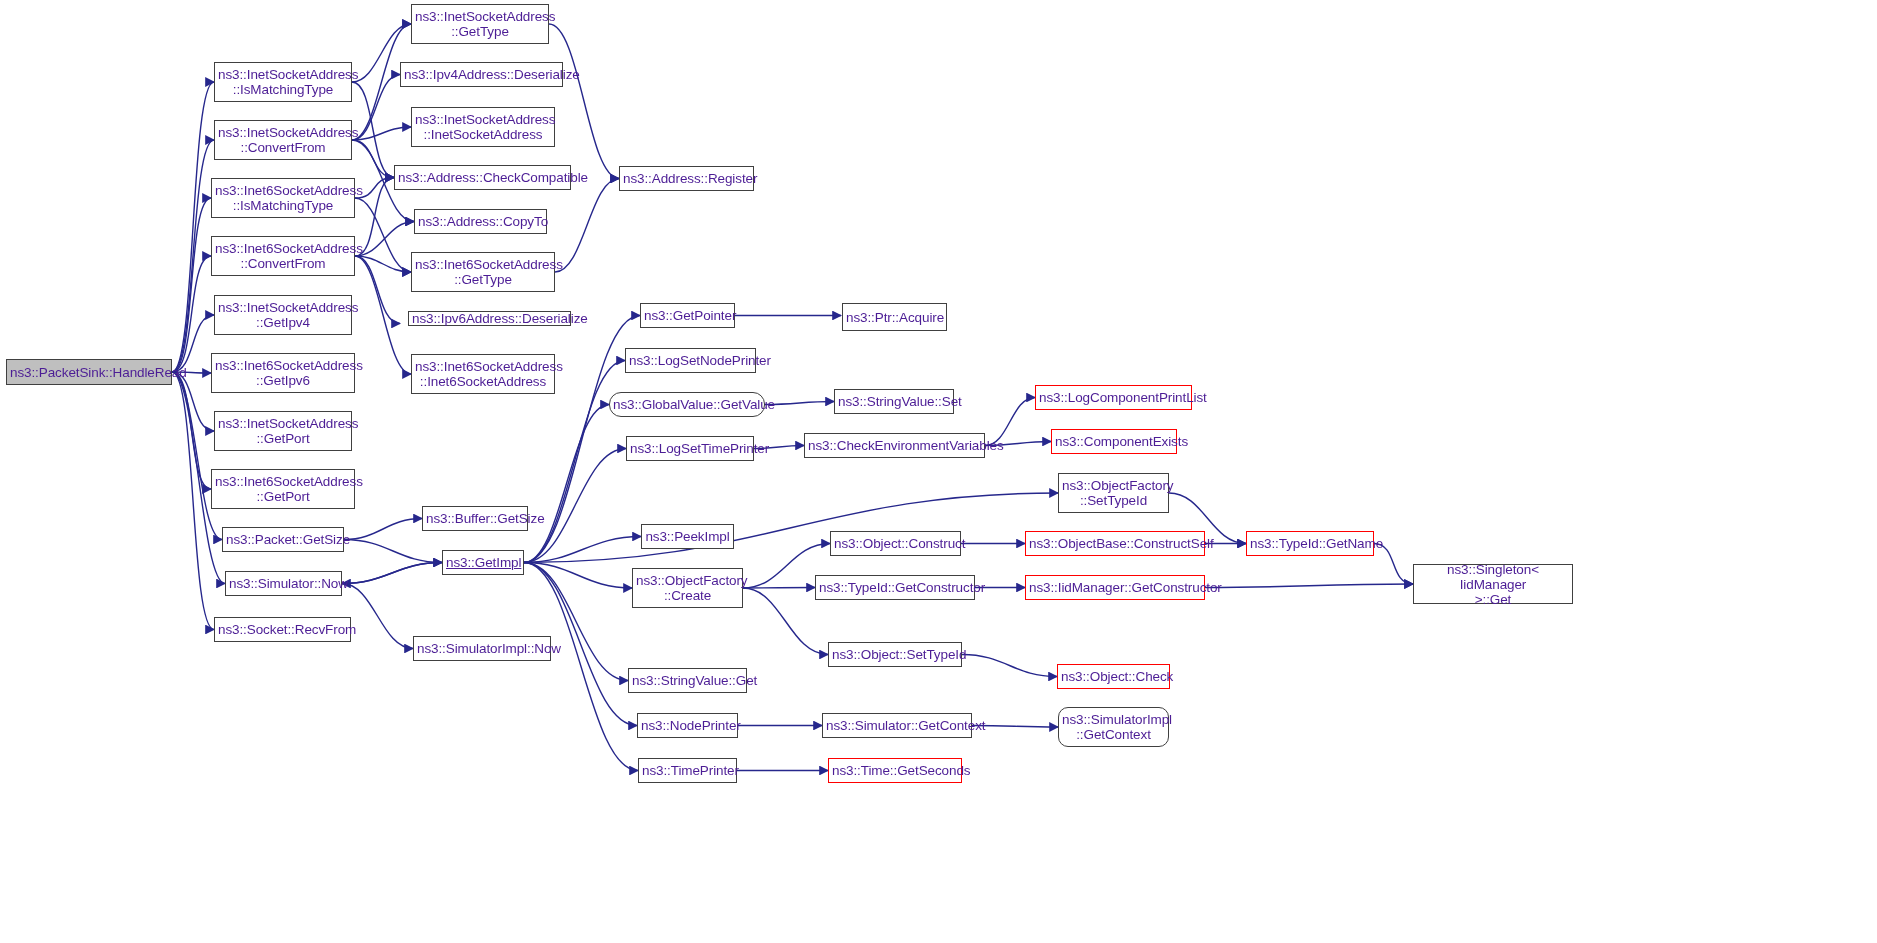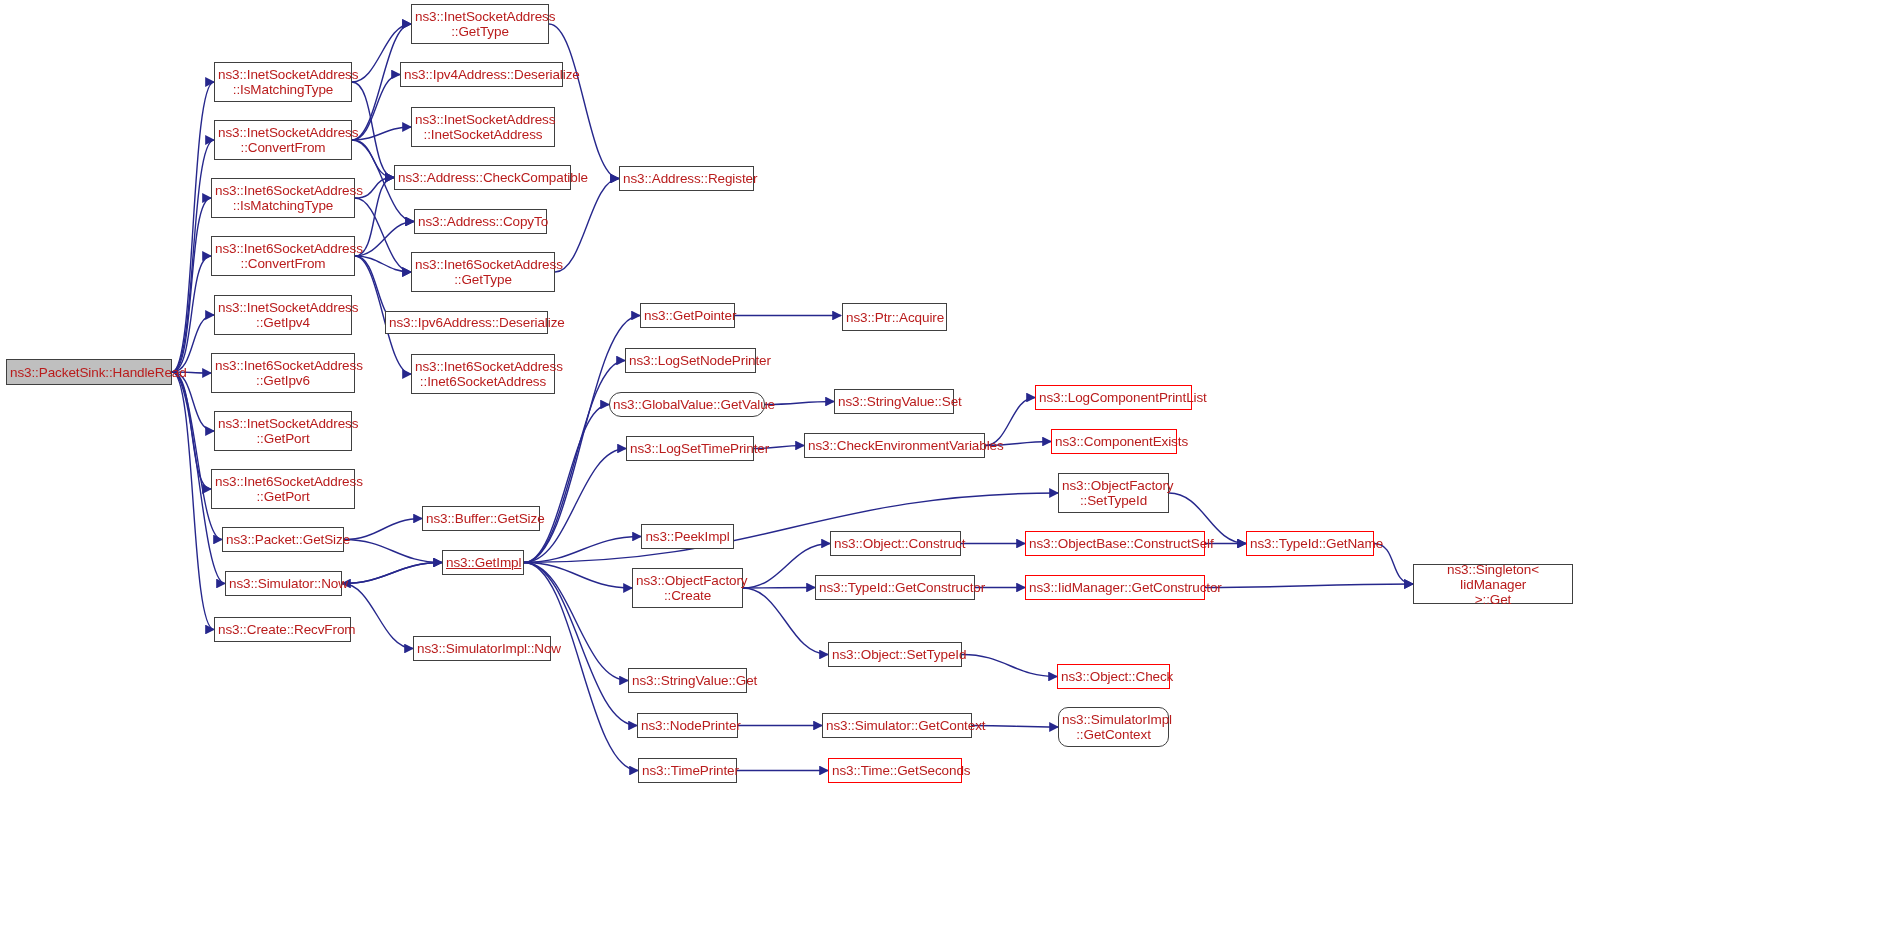--- a/index.html
+++ b/index.html
@@ -25,21 +25,21 @@
   }
   .node {
     position: absolute;
     box-sizing: border-box;
     display: flex;
     align-items: center;
     justify-content: flex-end;
     text-align: center;
     font-size: 13.5px;
     line-height: 15px;
-    color: #b91c1c;
+    color: #4c1d95;
     background: #ffffff;
     border: 1px solid #404040;
     white-space: pre-line;
     letter-spacing: -0.1px;
     z-index: 3;
     cursor: pointer;
   }
   .node.red {
     border-color: #ff0000;
     border-width: 1px;
@@ -141,35 +141,35 @@
       <div class="node" style="left: 214px; top: 295px; width: 138px; height: 40px;"><span class="node-label">ns3::InetSocketAddress
 ::GetIpv4</span></div>
       <div class="node" style="left: 211px; top: 353px; width: 144px; height: 40px;"><span class="node-label">ns3::Inet6SocketAddress
 ::GetIpv6</span></div>
       <div class="node" style="left: 214px; top: 411px; width: 138px; height: 40px;"><span class="node-label">ns3::InetSocketAddress
 ::GetPort</span></div>
       <div class="node" style="left: 211px; top: 469px; width: 144px; height: 40px;"><span class="node-label">ns3::Inet6SocketAddress
 ::GetPort</span></div>
       <div class="node" style="left: 222px; top: 527px; width: 122px; height: 25px;"><span class="node-label">ns3::Packet::GetSize</span></div>
       <div class="node" style="left: 225px; top: 571px; width: 117px; height: 25px;"><span class="node-label">ns3::Simulator::Now</span></div>
-      <div class="node" style="left: 214px; top: 617px; width: 137px; height: 25px;"><span class="node-label">ns3::Create::RecvFrom</span></div>
+      <div class="node" style="left: 214px; top: 617px; width: 137px; height: 25px;"><span class="node-label">ns3::Socket::RecvFrom</span></div>
       <div class="node" style="left: 411px; top: 4px; width: 138px; height: 40px;"><span class="node-label">ns3::InetSocketAddress
 ::GetType</span></div>
       <div class="node" style="left: 400px; top: 62px; width: 163px; height: 25px;"><span class="node-label">ns3::Ipv4Address::Deserialize</span></div>
       <div class="node" style="left: 411px; top: 107px; width: 144px; height: 40px;"><span class="node-label">ns3::InetSocketAddress
 ::InetSocketAddress</span></div>
       <div class="node" style="left: 394px; top: 165px; width: 177px; height: 25px;"><span class="node-label">ns3::Address::CheckCompatible</span></div>
       <div class="node" style="left: 414px; top: 209px; width: 133px; height: 25px;"><span class="node-label">ns3::Address::CopyTo</span></div>
       <div class="node" style="left: 411px; top: 252px; width: 144px; height: 40px;"><span class="node-label">ns3::Inet6SocketAddress
 ::GetType</span></div>
-      <div class="node" style="left: 385px; top: 311px; width: 163px; height: 23px;"><span class="node-label">ns3::Ipv6Address::Deserialize</span></div>
+      <div class="node" style="left: 408px; top: 311px; width: 163px; height: 15px;"><span class="node-label">ns3::Ipv6Address::Deserialize</span></div>
       <div class="node" style="left: 411px; top: 354px; width: 144px; height: 40px;"><span class="node-label">ns3::Inet6SocketAddress
 ::Inet6SocketAddress</span></div>
       <div class="node" style="left: 619px; top: 166px; width: 135px; height: 25px;"><span class="node-label">ns3::Address::Register</span></div>
-      <div class="node" style="left: 422px; top: 506px; width: 118px; height: 25px;"><span class="node-label">ns3::Buffer::GetSize</span></div>
+      <div class="node" style="left: 422px; top: 506px; width: 106px; height: 25px;"><span class="node-label">ns3::Buffer::GetSize</span></div>
       <div class="node" style="left: 442px; top: 550px; width: 82px; height: 25px; text-decoration: underline;"><span class="node-label">ns3::GetImpl</span></div>
       <div class="node" style="left: 413px; top: 636px; width: 138px; height: 25px;"><span class="node-label">ns3::SimulatorImpl::Now</span></div>
       <div class="node" style="left: 640px; top: 303px; width: 95px; height: 25px;"><span class="node-label">ns3::GetPointer</span></div>
       <div class="node" style="left: 625px; top: 348px; width: 131px; height: 25px;"><span class="node-label">ns3::LogSetNodePrinter</span></div>
       <div class="node" style="left: 609px; top: 392px; width: 156px; height: 25px; border-radius: 12px;"><span class="node-label">ns3::GlobalValue::GetValue</span></div>
       <div class="node" style="left: 626px; top: 436px; width: 128px; height: 25px;"><span class="node-label">ns3::LogSetTimePrinter</span></div>
       <div class="node" style="left: 641px; top: 524px; width: 93px; height: 25px;"><span class="node-label">ns3::PeekImpl</span></div>
       <div class="node" style="left: 632px; top: 568px; width: 111px; height: 40px;"><span class="node-label">ns3::ObjectFactory
 ::Create</span></div>
       <div class="node" style="left: 628px; top: 668px; width: 119px; height: 25px;"><span class="node-label">ns3::StringValue::Get</span></div>

